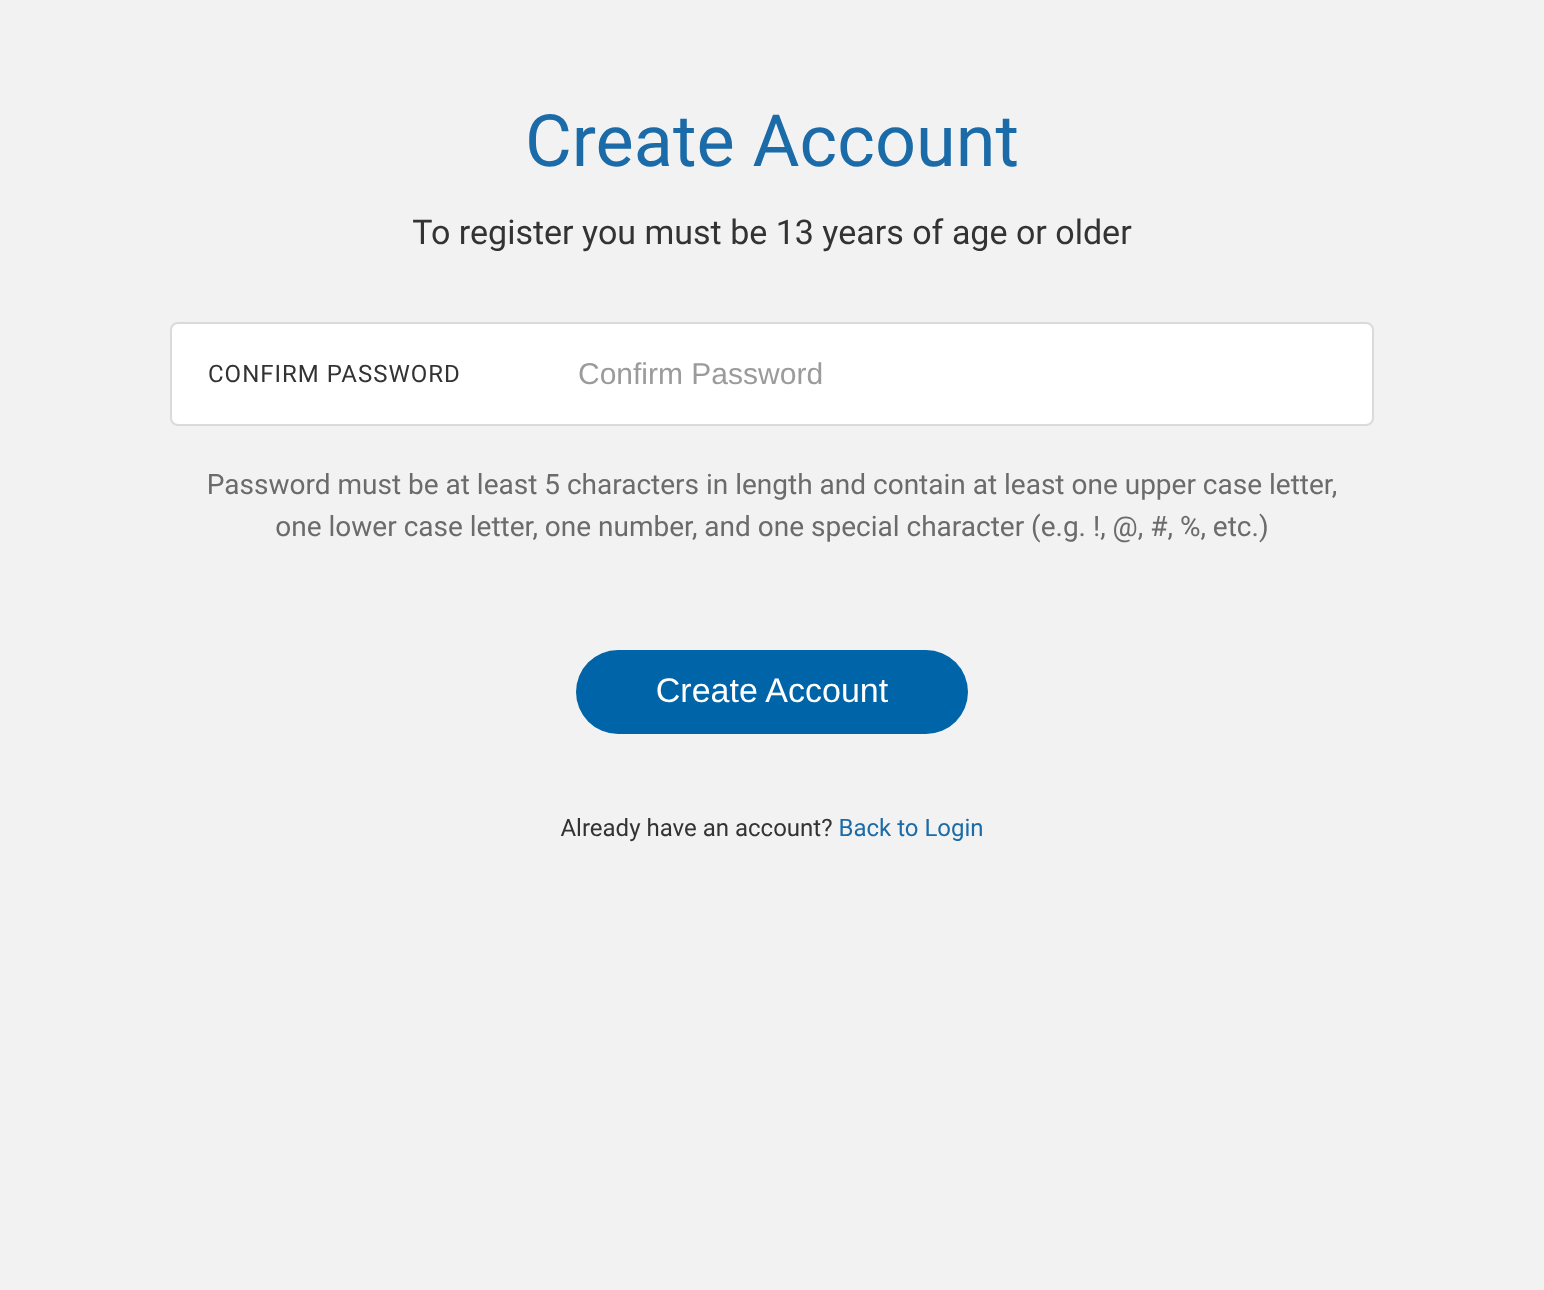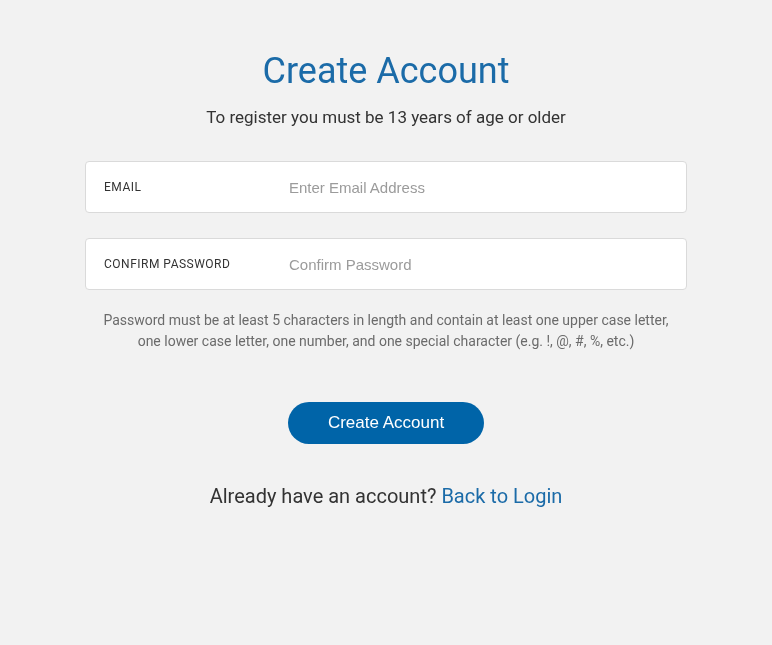--- a/index.html
+++ b/index.html
@@ -79,41 +79,37 @@
       border: none;
       border-radius: 22px;
       height: 42px;
       padding: 0 40px;
       font-size: 17px;
       font-weight: 500;
       cursor: pointer;
       margin-bottom: 40px;
     }
     .footer-text {
-      font-size: 20px;
+      font-size: 12px;
       color: #333333;
     }
     .footer-link {
       color: #1b6ba8;
       text-decoration: none;
       cursor: pointer;
     }
   </style>
 </head>
 <body>
 
 <h1 class="title">Create Account</h1>
 <div class="subtitle">To register you must be 13 years of age or older</div>
 
 <div class="form">
 
-  <div class="field">
-    <span class="field-label">EMAIL</span>
-    <input type="text" class="field-input" autofocus="" placeholder="Enter Email Address" style="">
-  </div>
 
 
   <div class="field">
     <span class="field-label">CONFIRM PASSWORD</span>
     <input type="password" class="field-input" placeholder="Confirm Password" style="">
   </div>
 
   <div class="hint">Password must be at least 5 characters in length and contain at least one upper case letter, one lower case letter, one number, and one special character (e.g. !, @, #, %, etc.)</div>
 
   <button class="submit-btn">Create Account</button>

